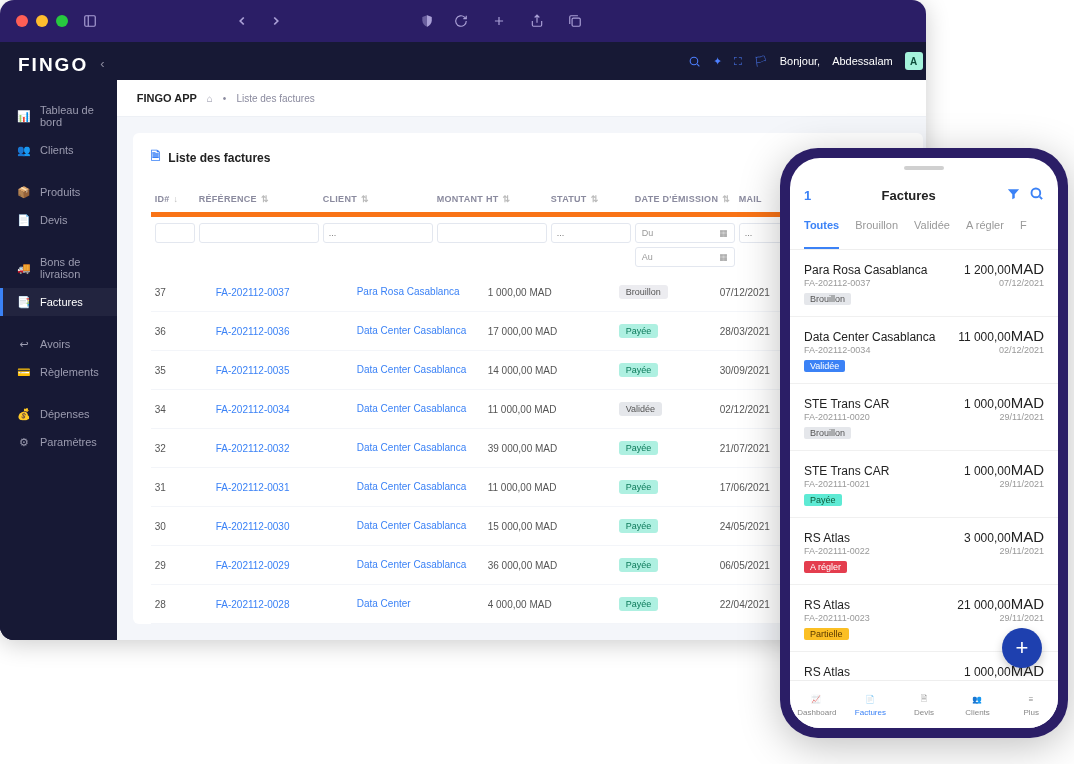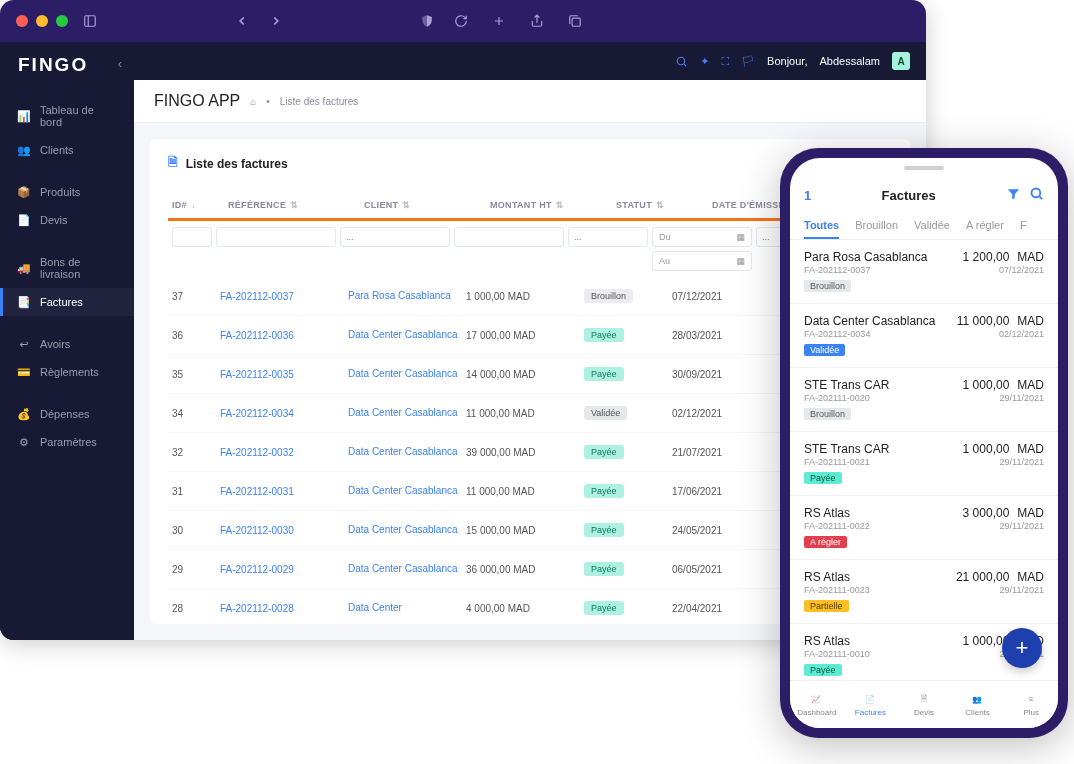--- a/index.html
+++ b/index.html
@@ -31,65 +31,65 @@
 .sb-icon { width: 12px; height: 12px; display: inline-flex; align-items: center; justify-content: center; }
 
 
 .app-main { flex: 1; display: flex; flex-direction: column; }
 .app-header { height: 38px; background: #171935; display: flex; align-items: center; justify-content: flex-end; gap: 12px; padding: 0 16px; color: #fff; font-size: 11px; }
 .app-header .hicon { color: #4d7fff; display: inline-flex; }
 .user-badge { background: #a5f3dc; color: #0d4d3a; width: 18px; height: 18px; border-radius: 3px; display: inline-flex; align-items: center; justify-content: center; font-size: 10px; font-weight: 600; }
 
 
 .breadcrumb-bar { background: #fff; padding: 12px 20px; border-bottom: 1px solid #edf0f5; display: flex; align-items: center; gap: 10px; font-size: 10px; color: #8a8a9e; }
-.breadcrumb-bar .app-name { font-weight: 400; color: #222; font-size: 16px; }
+.breadcrumb-bar .app-name { font-weight: 700; color: #222; font-size: 11px; }
 .bc-home { color: #8a8a9e; }
 
 
 .content { background: #f4f6fa; flex: 1; padding: 16px; overflow: hidden; }
 .card { background: #fff; border-radius: 6px; padding: 14px 18px; height: 100%; overflow: hidden; }
 .card-title { display: flex; align-items: center; gap: 8px; font-size: 12px; font-weight: 600; color: #222; margin-bottom: 18px; }
 .doc-icon { color: #3b82f6; }
 
 
 .tbl { width: 100%; font-size: 10px; }
-.thead { display: grid; grid-template-columns: 40px 120px 110px 110px 80px 100px 60px; gap: 16px; padding: 8px 4px; border-bottom: 3px solid #f97316; color: #8a8a9e; font-weight: 600; font-size: 9px; letter-spacing: 0.3px; }
+.thead { display: grid; grid-template-columns: 40px 120px 110px 110px 80px 100px 60px; gap: 4px; padding: 8px 4px; border-bottom: 5px solid #f97316; color: #8a8a9e; font-weight: 600; font-size: 9px; letter-spacing: 0.3px; }
 .th { display: flex; align-items: center; gap: 4px; }
 .sort-icon { color: #bbb; font-size: 9px; }
 .filters { display: grid; grid-template-columns: 40px 120px 110px 110px 80px 100px 60px; gap: 4px; padding: 6px 4px; }
 .finput { border: 1px solid #e3e7ef; border-radius: 3px; height: 20px; padding: 0 5px; font-size: 9px; color: #555; }
 .fdates { display: flex; flex-direction: column; gap: 4px; }
 .fdate { border: 1px solid #e3e7ef; border-radius: 3px; height: 20px; display: flex; align-items: center; justify-content: space-between; padding: 0 6px; font-size: 9px; color: #999; }
-.trow { display: grid; grid-template-columns: 40px 120px 110px 110px 80px 100px 60px; gap: 8px; padding: 12px 4px; border-bottom: 1px solid #f3f5f9; align-items: center; font-size: 10px; color: #555; }
+.trow { display: grid; grid-template-columns: 40px 120px 110px 110px 80px 100px 60px; gap: 21px; padding: 12px 4px; border-bottom: 1px solid #f3f5f9; align-items: center; font-size: 10px; color: #555; }
 .trow .ref { color: #3b82f6; font-size: 10px; }
 .trow .client { color: #3b82f6; font-size: 10px; line-height: 1.2; }
 .badge { display: inline-block; padding: 2px 7px; border-radius: 3px; font-size: 9px; font-weight: 500; }
 .b-brouillon { background: #ececf0; color: #555; }
 .b-payee { background: #aef0e1; color: #0d7a5a; }
 .b-validee { background: #e5e7eb; color: #555; }
 .b-pending { background: #ffe3b0; color: #a06500; }
 
 
 .phone { position: absolute; right: 6px; top: 148px; width: 288px; height: 590px; background: #2b1e66; border-radius: 38px; padding: 10px; box-shadow: 0 8px 40px rgba(0,0,0,0.25); }
 .phone-screen { background: #fff; width: 100%; height: 100%; border-radius: 30px; overflow: hidden; display: flex; flex-direction: column; position: relative; }
 .notch-bar { height: 20px; display: flex; align-items: center; justify-content: center; }
 .notch-bar span { width: 40px; height: 4px; background: #d0d0d0; border-radius: 2px; }
 .phone-header { display: flex; align-items: center; justify-content: space-between; padding: 8px 14px; }
 .ph-back { color: #3b82f6; font-weight: 600; font-size: 13px; }
 .ph-title { font-weight: 600; font-size: 13px; color: #222; }
 .ph-icons { display: flex; gap: 8px; color: #3b82f6; }
 .phone-tabs { display: flex; gap: 16px; padding: 6px 14px 0; border-bottom: 1px solid #eee; font-size: 11px; color: #999; overflow: hidden; white-space: nowrap; }
-.ptab { padding-bottom: 6px; }
+.ptab { padding-bottom: 16px; }
 .ptab.active { color: #3b82f6; border-bottom: 2px solid #3b82f6; font-weight: 600; }
 .phone-list { flex: 1; overflow: hidden; }
 .pitem { padding: 10px 14px; border-bottom: 1px solid #f0f0f0; }
 .pitem-row1 { display: flex; justify-content: space-between; align-items: baseline; }
 .p-client { font-size: 12px; font-weight: 500; color: #222; }
 .p-amt { font-size: 12px; font-weight: 500; color: #222; }
-.p-amt span { font-size: 12px; margin-left: 8px; }
+.p-amt span { font-size: 15px; margin-left: 0; }
 .pitem-row2 { display: flex; justify-content: space-between; font-size: 9px; color: #999; margin-top: 1px; }
 .pbadge { display: inline-block; padding: 1px 6px; font-size: 9px; border-radius: 2px; margin-top: 4px; }
 .pb-brouillon { background: #e5e7eb; color: #555; }
 .pb-validee { background: #3b82f6; color: #fff; }
 .pb-payee { background: #5eead4; color: #0d5a3a; }
 .pb-aregler { background: #e43d4e; color: #fff; }
 .pb-partielle { background: #fbbf24; color: #5a3a00; }
 .fab { position: absolute; bottom: 60px; right: 16px; width: 40px; height: 40px; background: #1e40af; border-radius: 50%; display: flex; align-items: center; justify-content: center; color: #fff; font-size: 22px; box-shadow: 0 4px 10px rgba(0,0,0,0.2); }
 .phone-nav { height: 48px; border-top: 1px solid #eee; display: flex; background: #fff; }
 .pnav-item { flex: 1; display: flex; flex-direction: column; align-items: center; justify-content: center; font-size: 8px; color: #888; gap: 2px; }

